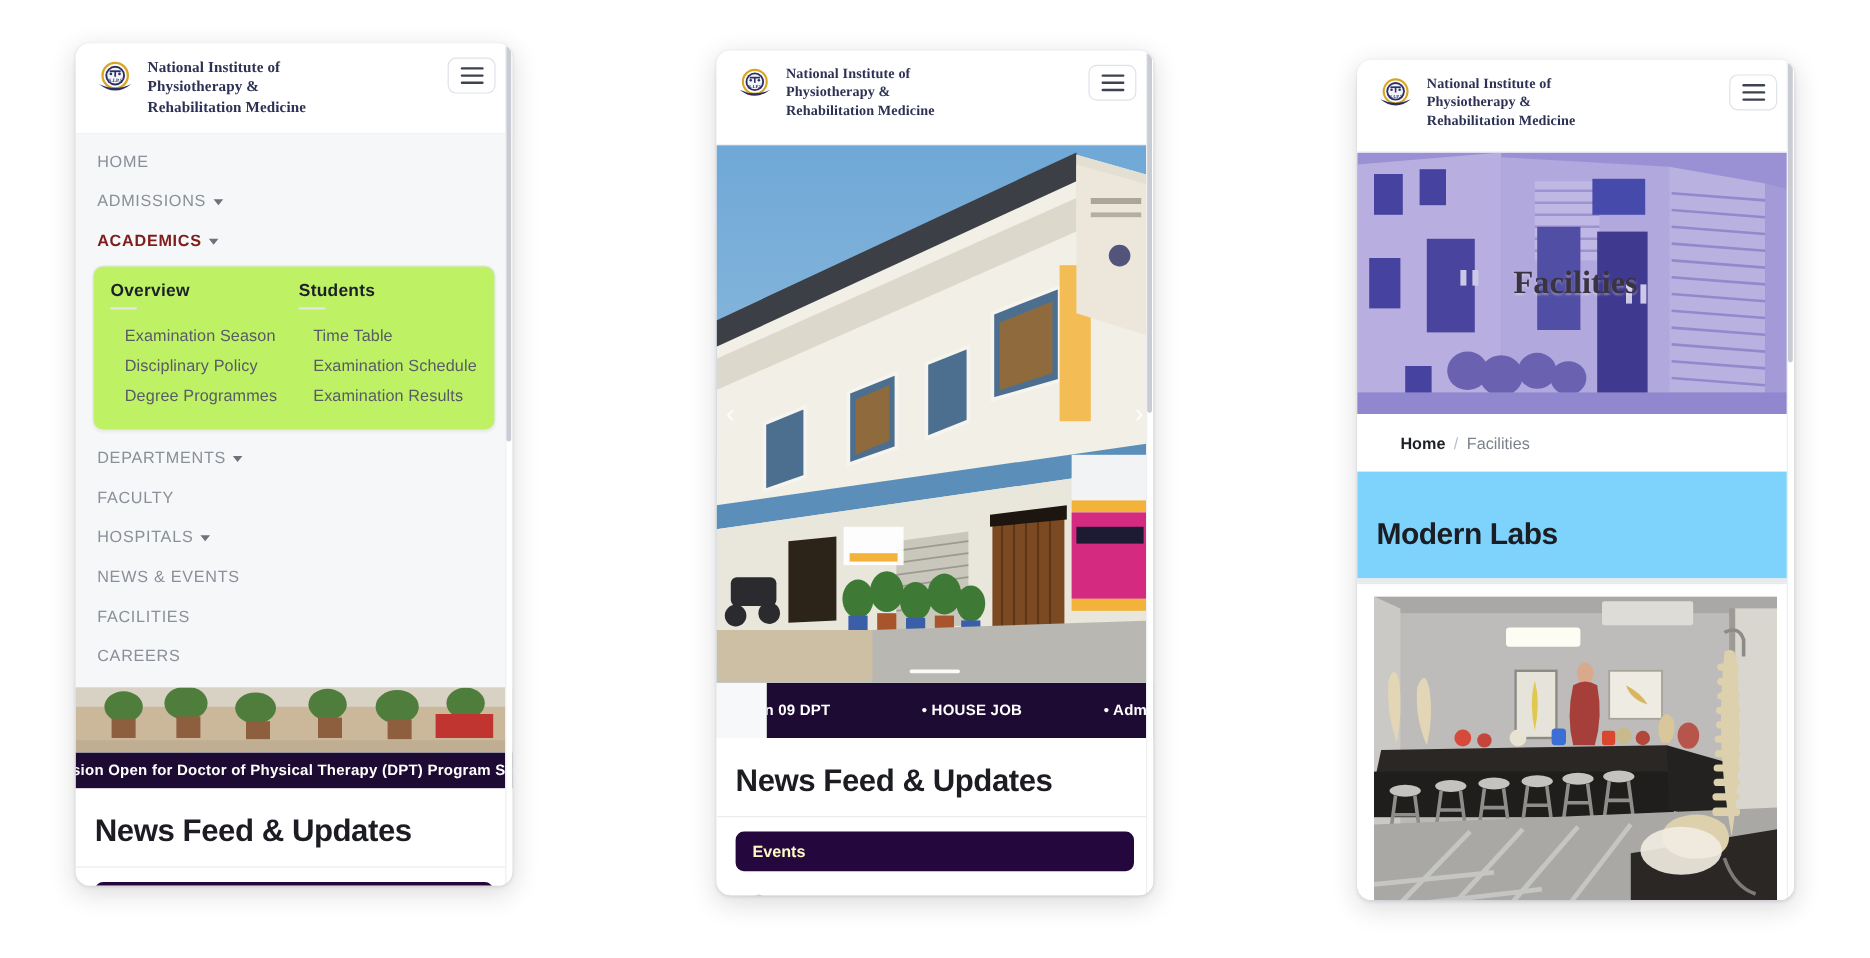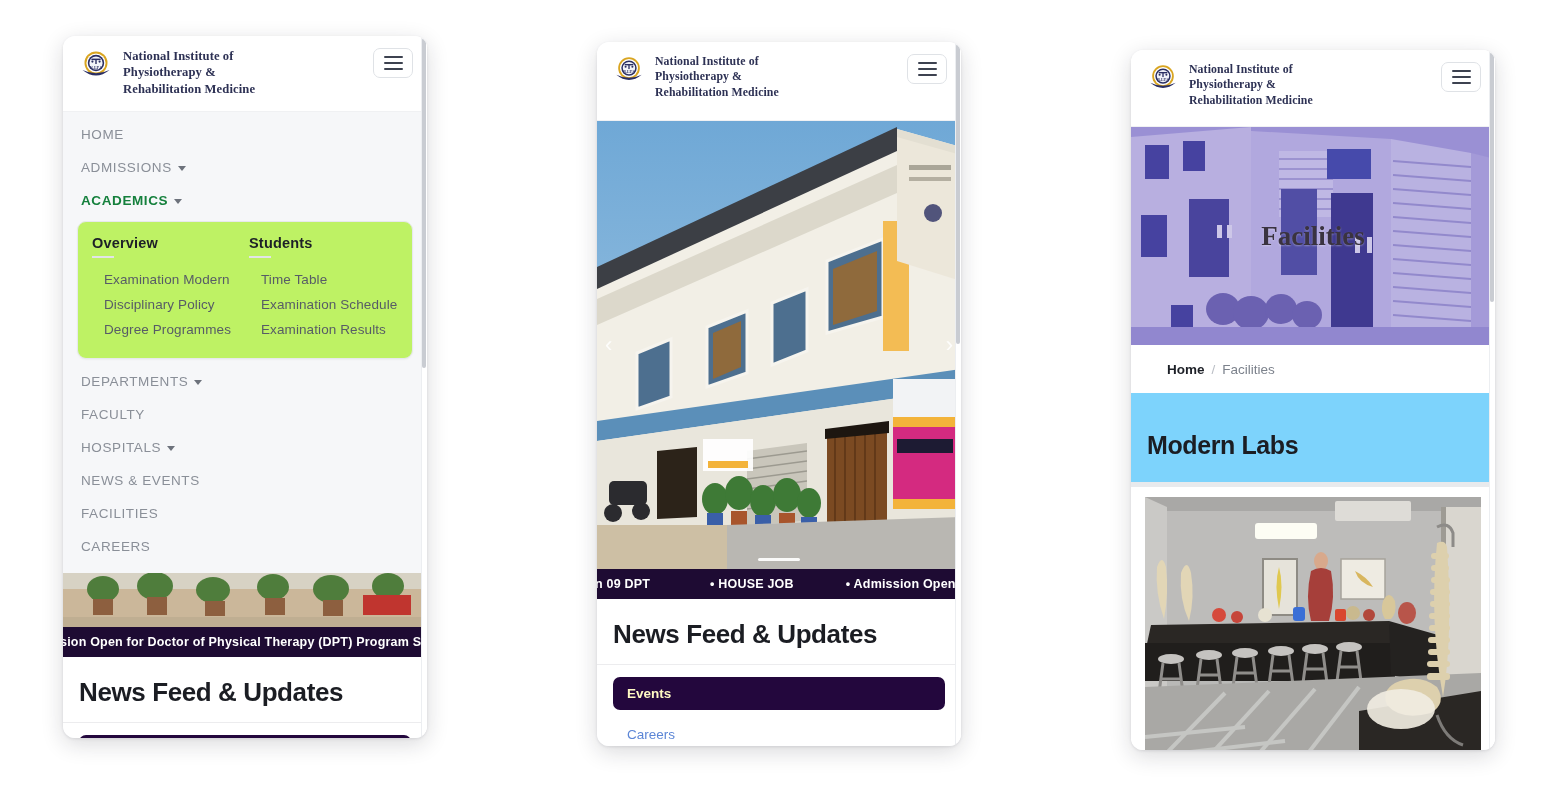--- a/index.html
+++ b/index.html
@@ -59,21 +59,21 @@
   
   .navlist { background: #f6f7f9; padding: 6px 0 10px 0; }
   .navitem {
     padding: 9px 0 9px 18px;
     color: #8a8f98;
     font-size: 13.5px;
     letter-spacing: .6px;
     display: flex; align-items: center; gap: 6px;
     cursor: pointer;
   }
-  .navitem.active { color: #15803d; font-weight: 600; }
+  .navitem.active { color: #7f1d1d; font-weight: 600; }
   .caret {
     width: 0; height: 0; display: inline-block;
     border-left: 4.5px solid transparent;
     border-right: 4.5px solid transparent;
     border-top: 5px solid #6d727c;
     margin-top: 2px;
   }
 
   
   .dropdown {
@@ -209,21 +209,21 @@
         </div>
         <div class="navitem active">
           <span>ACADEMICS</span>
           <span class="caret"></span>
         </div>
 
         <div class="dropdown">
           <div>
             <div class="dd-col-title">Overview</div>
             <div class="dd-underline"></div>
-            <div class="dd-link">Examination Modern</div>
+            <div class="dd-link">Examination Season</div>
             <div class="dd-link">Disciplinary Policy</div>
             <div class="dd-link">Degree Programmes</div>
           </div>
           <div>
             <div class="dd-col-title">Students</div>
             <div class="dd-underline"></div>
             <div class="dd-link">Time Table</div>
             <div class="dd-link">Examination Schedule</div>
             <div class="dd-link">Examination Results</div>
           </div>
@@ -425,21 +425,21 @@
 
             <rect y="404" width="364" height="44" fill="#cdbfa4"></rect>
             <path d="M130 404 L364 396 L364 448 L130 448 Z" fill="#b9b7b2"></path>
           </svg>
         </div>
         <div class="arrow left">‹</div>
         <div class="arrow right">›</div>
         <div class="dots"></div>
       </div>
 
-      <div class="ticker" style="height:30px; justify-content:flex-start; gap:0;">
+      <div class="ticker" style="height:46px; justify-content:flex-start; gap:16px;margin-left:42px;">
         <span class="seg" style="margin-left:-2px;">n 09 DPT</span>
         <span class="seg" style="margin-left:60px;">• HOUSE JOB</span>
         <span class="seg" style="margin-left:52px;">• Admission Open for Doctor</span>
       </div>
 
       <div class="newsfeed" style="padding-top:20px;">
         <div class="nf-title">News Feed &amp; Updates</div>
         <div class="nf-divider"></div>
         <div class="nf-tabs">
           <div class="nf-tab active">Events</div>

